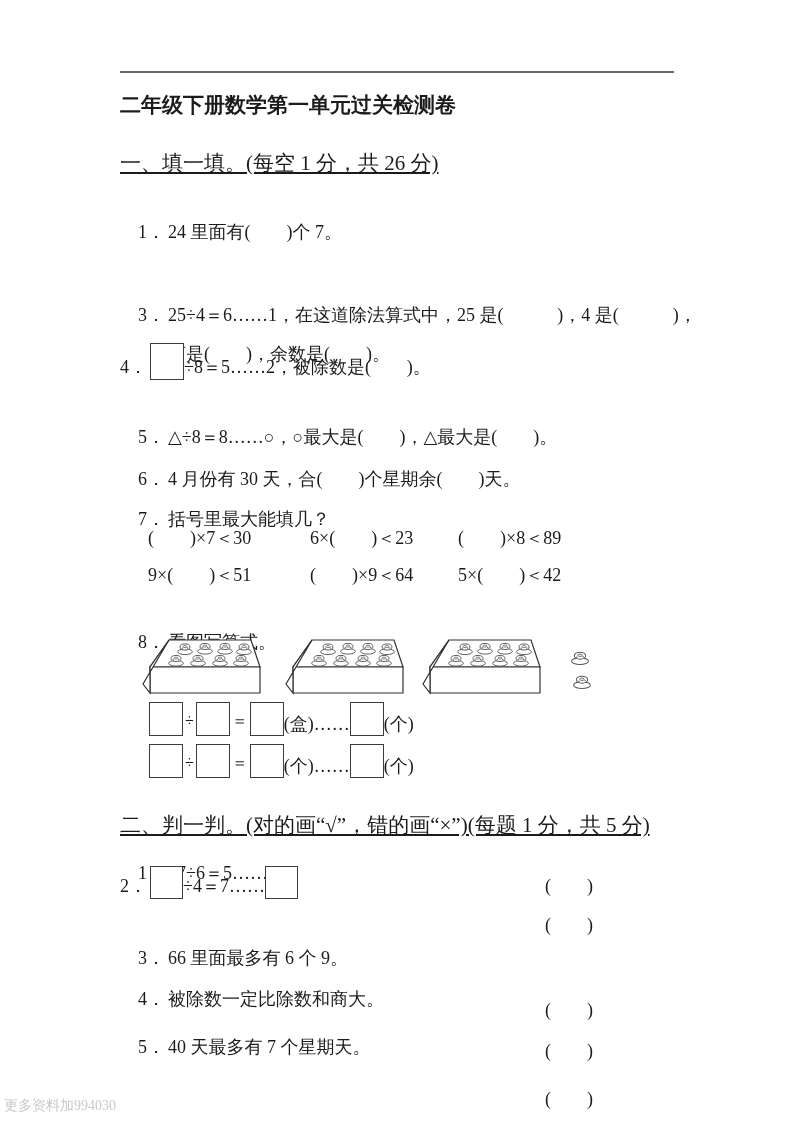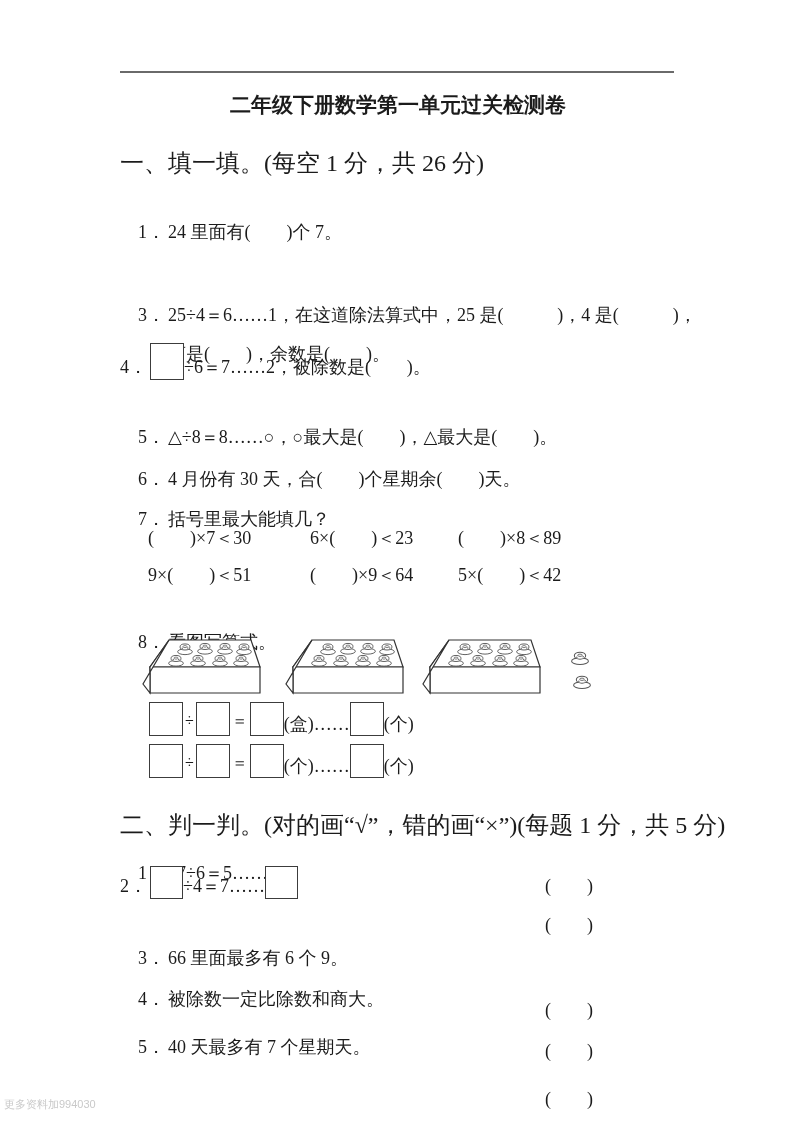--- a/index.html
+++ b/index.html
@@ -1,35 +1,35 @@
 <!DOCTYPE html>
 <html><head>
 <meta charset="utf-8">
 <style>
   html,body{margin:0;padding:0;background:#fff;}
   .page{position:relative;width:793px;height:1122px;background:#ffffff;overflow:hidden;
         font-family:"Liberation Serif","DejaVu Serif",serif;color:#1b1b1b;}
   .rule{position:absolute;left:120px;top:71px;width:554px;height:2px;background:#6a6a6a;}
   .row{position:absolute;left:120px;width:556px;font-size:18px;line-height:26px;white-space:pre;}
-  .title{top:90px;font-size:21px;line-height:30px;font-weight:bold;text-align:center;margin:0;}
-  .heading{font-size:24px;}
+  .title{top:90px;font-size:21px;line-height:30px;font-weight:bold;margin:0;}
+  .heading{font-size:21px;text-decoration:underline;}
   .num{display:inline-block;width:30px;flex-shrink:0;}
   .frow{display:flex;align-items:flex-end;}
   .wbox{display:inline-block;border:1px solid #3c3c3c;background:#fff;box-sizing:border-box;}
   .box-m{width:34px;height:37px;flex-shrink:0;}
   .box-s{width:33px;height:33px;flex-shrink:0;}
   .box-l{width:34px;height:34px;flex-shrink:0;}
   .eqrow{display:flex;align-items:flex-end;width:420px;}
   .op{font-size:16px;line-height:16px;margin:0 2px 7px 2px;flex-shrink:0;}
   .unit{line-height:24px;flex-shrink:0;}
   .expr{position:absolute;top:0;}
   .ans{position:absolute;left:425px;bottom:0;}
   .fig{position:absolute;left:120px;top:638px;}
-  .watermark{position:absolute;left:4px;top:1097px;font-size:11px;color:#c9c9c9;
-             font-family:Liberation Sans, sans-serif;}
+  .watermark{position:absolute;left:4px;top:1097px;font-size:14px;color:#c9c9c9;
+             font-family:Liberation Serif, serif;}
 </style>
 </head>
 <body>
 
 <div class="page">
 
   <div class="rule"></div>
 
   <h1 class="row title">二年级下册数学第一单元过关检测卷</h1>
 
@@ -41,21 +41,21 @@
 
 
   <div class="row" style="top:276px">
     <span class="num">3．</span><span>25÷4＝6……1，在这道除法算式中，25 是(　　　)，4 是(　　　)，</span>
   </div>
   <div class="row" style="top:315px;left:150px;width:526px">
     <span>商是(　　)，余数是(　　)。</span>
   </div>
 
   <div class="row frow" style="top:343px">
-    <span class="num">4．</span><span class="wbox box-m"></span><span>÷6＝7……2，被除数是(　　)。</span>
+    <span class="num">4．</span><span class="wbox box-m"></span><span>÷8＝5……2，被除数是(　　)。</span>
   </div>
 
   <div class="row" style="top:398px">
     <span class="num">5．</span><span>△÷8＝8……○，○最大是(　　)，△最大是(　　)。</span>
   </div>
 
   <div class="row" style="top:440px">
     <span class="num">6．</span><span>4 月份有 30 天，合(　　)个星期余(　　)天。</span>
   </div>
 

